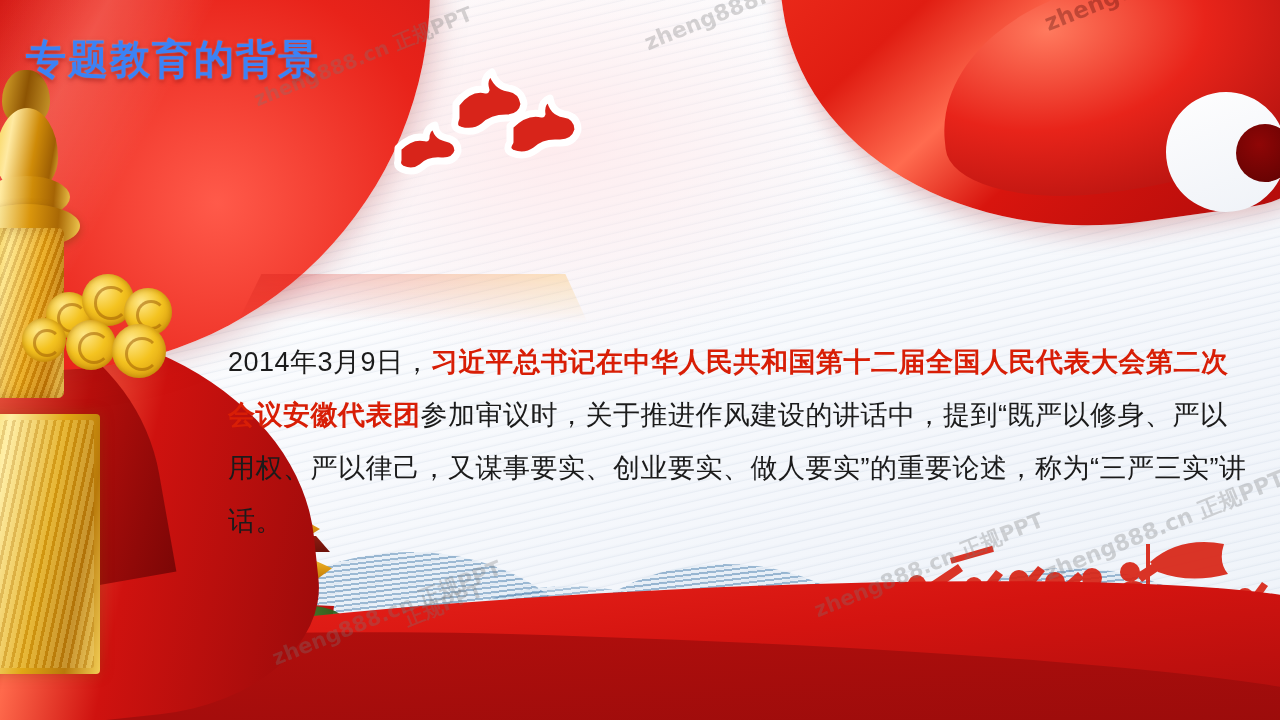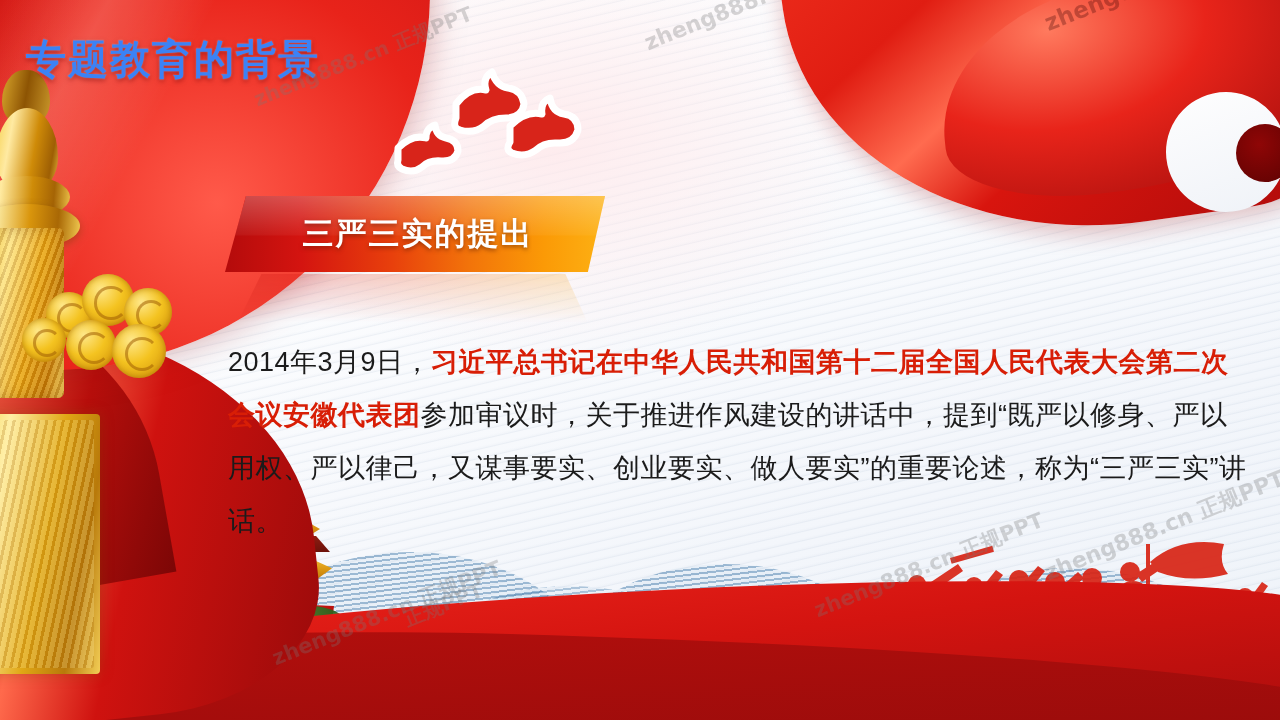--- a/index.html
+++ b/index.html
@@ -413,24 +413,20 @@
         <path d="M150 74 q16-16 32-12 q-2-12 8-16 q2 14 14 16 q14 2 14 16 q-4 14 -20 13 q-14 -1 -22 7 q-11 8 -24 3 q-7 -3 -2 -11 z"></path>
         <path d="M38 96 q14-14 28-10 q0-10 9-13 q1 11 11 13 q12 2 12 13 q-3 11 -17 10 q-12 -1 -19 6 q-9 7 -20 2 q-6 -3 -4 -9 z"></path>
       </g>
     </svg>
   </div>
 
   <div class="page-title">专题教育的背景</div>
 
   <div class="banner-wrap">
     <div class="banner-reflect"></div>
-    <div class="banner">
-      <div class="banner-gloss"></div>
-      <div class="banner-label">三严三实的提出</div>
-    </div>
   </div>
 
   <div class="body-text">
     <span>2014年3月9日，</span><span class="hl">习近平总书记在中华人民共和国第十二届全国人民代表大会第二次会议安徽代表团</span><span>参加审议时，关于推进作风建设的讲话中，提到“既严以修身、严以用权、严以律己，又谋事要实、创业要实、做人要实”的重要论述，称为“三严三实”讲话。</span>
   </div>
 
   <div id="wm-layer">
       <div class="wm dark" style="left: 1040px; top: 10px; font-size: 23px; transform: rotate(-22deg);">zheng888.cn  正规PPT</div>
       <div class="wm" style="left: 640px; top: 30px; font-size: 22px; transform: rotate(-22deg);">zheng888.cn  正规PPT</div>
       <div class="wm" style="left: 250px; top: 88px; font-size: 20px; transform: rotate(-22deg);">zheng888.cn  正规PPT</div>

